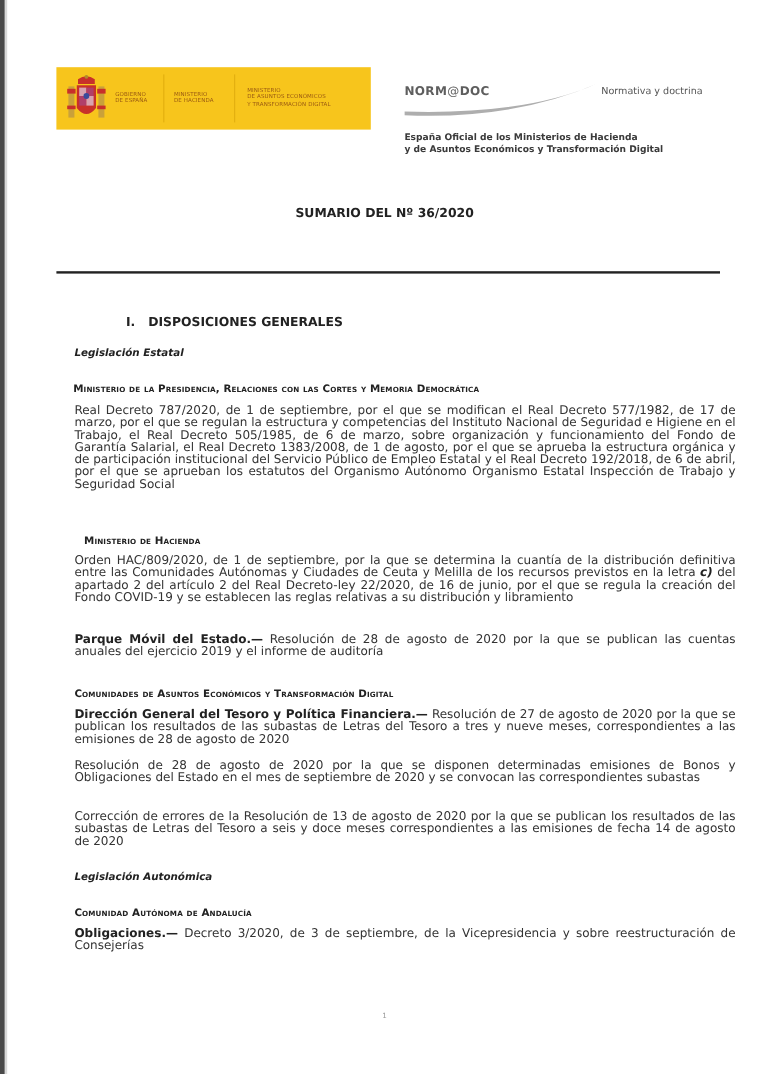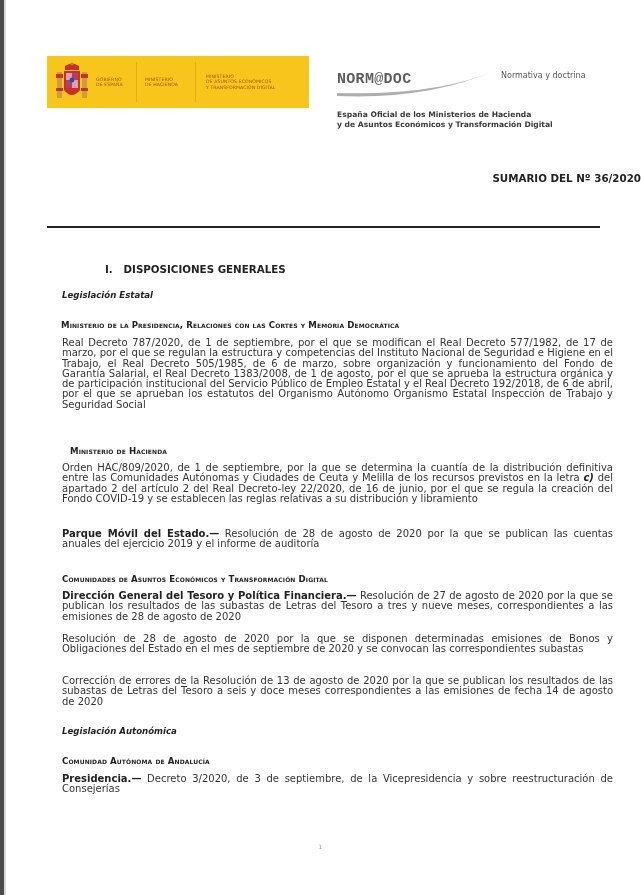--- a/index.html
+++ b/index.html
@@ -18,27 +18,27 @@
     background: #f7c51c; display: flex; align-items: center;
   }
   .coat { margin-left: 8px; width: 34px; height: 44px; position: relative; }
   .gov-col { font-size: 4.6px; line-height: 5.4px; color: #9a5a12; letter-spacing: 0.1px; text-transform: uppercase; }
   .gov-col.c1 { margin-left: 7px; width: 40px; }
   .gov-col.c2 { margin-left: 8px; width: 50px; }
   .gov-col.c3 { margin-left: 10px; width: 100px; }
   .gov-sep { width: 1px; height: 40px; background: #e3b010; }
 
   .normadoc { position: absolute; left: 337px; top: 66px; width: 260px; height: 40px; }
-  .normadoc-logo { position: absolute; left: 0; top: 5px; font-size: 15px; font-weight: bold; color: #5e5e5e; letter-spacing: 0.3px; font-family: Liberation Mono, monospace; }
+  .normadoc-logo { position: absolute; left: 0; top: 5px; font-size: 10px; font-weight: bold; color: #5e5e5e; letter-spacing: 0.3px; }
   .normadoc-logo .at { font-weight: normal; }
   .normadoc-swoosh { position: absolute; left: 0; top: 0; }
   .normadoc-tag { position: absolute; left: 164px; top: 5px; font-size: 8px; color: #555; }
   .boletin { position: absolute; left: 337px; top: 110px; font-size: 7.6px; line-height: 10px; font-weight: bold; color: #3a3a3a; }
 
-  .sumario { position: absolute; left: 0; width: 641px; top: 172px; text-align: right; font-size: 10.3px; font-weight: bold; color: #222; }
+  .sumario { position: absolute; left: 0; width: 641px; top: 172px; text-align: center; font-size: 10.3px; font-weight: bold; color: #222; }
   .rule { position: absolute; left: 47px; top: 226px; width: 553px; height: 1.5px; background: #222; }
   .sec-title { position: absolute; font-size: 10.3px; font-weight: bold; color: #222; }
   .sub-title { position: absolute; font-size: 8.6px; font-weight: bold; font-style: italic; color: #222; }
   .min-title { position: absolute; font-size: 8.6px; font-weight: bold; font-variant: small-caps; color: #222; letter-spacing: 0.1px; }
   .para { position: absolute; width: 551px; font-size: 10px; line-height: 10.3px; text-align: justify; color: #333; }
   .para b { color: #222; }
   .pagenum { position: absolute; left: 0; width: 641px; top: 843px; text-align: center; font-size: 6px; color: #999; }
 </style>
 </head>
 <body>
@@ -108,15 +108,15 @@
 
 <div class="para" style="left:62px; top:529px;"><b>Parque Móvil del Estado.—</b><span> Resolución de 28 de agosto de 2020 por la que se publican las cuentas anuales del ejercicio 2019 y el informe de auditoría</span></div>
 
 <div class="min-title" style="left:62px; top:574px;">Comunidades de Asuntos Económicos y Transformación Digital</div>
 <div class="para" style="left:62px; top:591px;"><b>Dirección General del Tesoro y Política Financiera.—</b><span> Resolución de 27 de agosto de 2020 por la que se publican los resultados de las subastas de Letras del Tesoro a tres y nueve meses, correspondientes a las emisiones de 28 de agosto de 2020</span></div>
 <div class="para" style="left:62px; top:634px;">Resolución de 28 de agosto de 2020 por la que se disponen determinadas emisiones de Bonos y Obligaciones del Estado en el mes de septiembre de 2020 y se convocan las correspondientes subastas</div>
 <div class="para" style="left:62px; top:676px;">Corrección de errores de la Resolución de 13 de agosto de 2020 por la que se publican los resultados de las subastas de Letras del Tesoro a seis y doce meses correspondientes a las emisiones de fecha 14 de agosto de 2020</div>
 
 <div class="sub-title" style="left:62px; top:726px;">Legislación Autonómica</div>
 <div class="min-title" style="left:62px; top:756px;">Comunidad Autónoma de Andalucía</div>
-<div class="para" style="left:62px; top:774px;"><b>Presidencia.—</b><span> Decreto 3/2020, de 3 de septiembre, de la Vicepresidencia y sobre reestructuración de Consejerías</span></div>
+<div class="para" style="left:62px; top:774px;"><b>Obligaciones.—</b><span> Decreto 3/2020, de 3 de septiembre, de la Vicepresidencia y sobre reestructuración de Consejerías</span></div>
 
 <div class="pagenum">1</div>
 
 </body></html>

